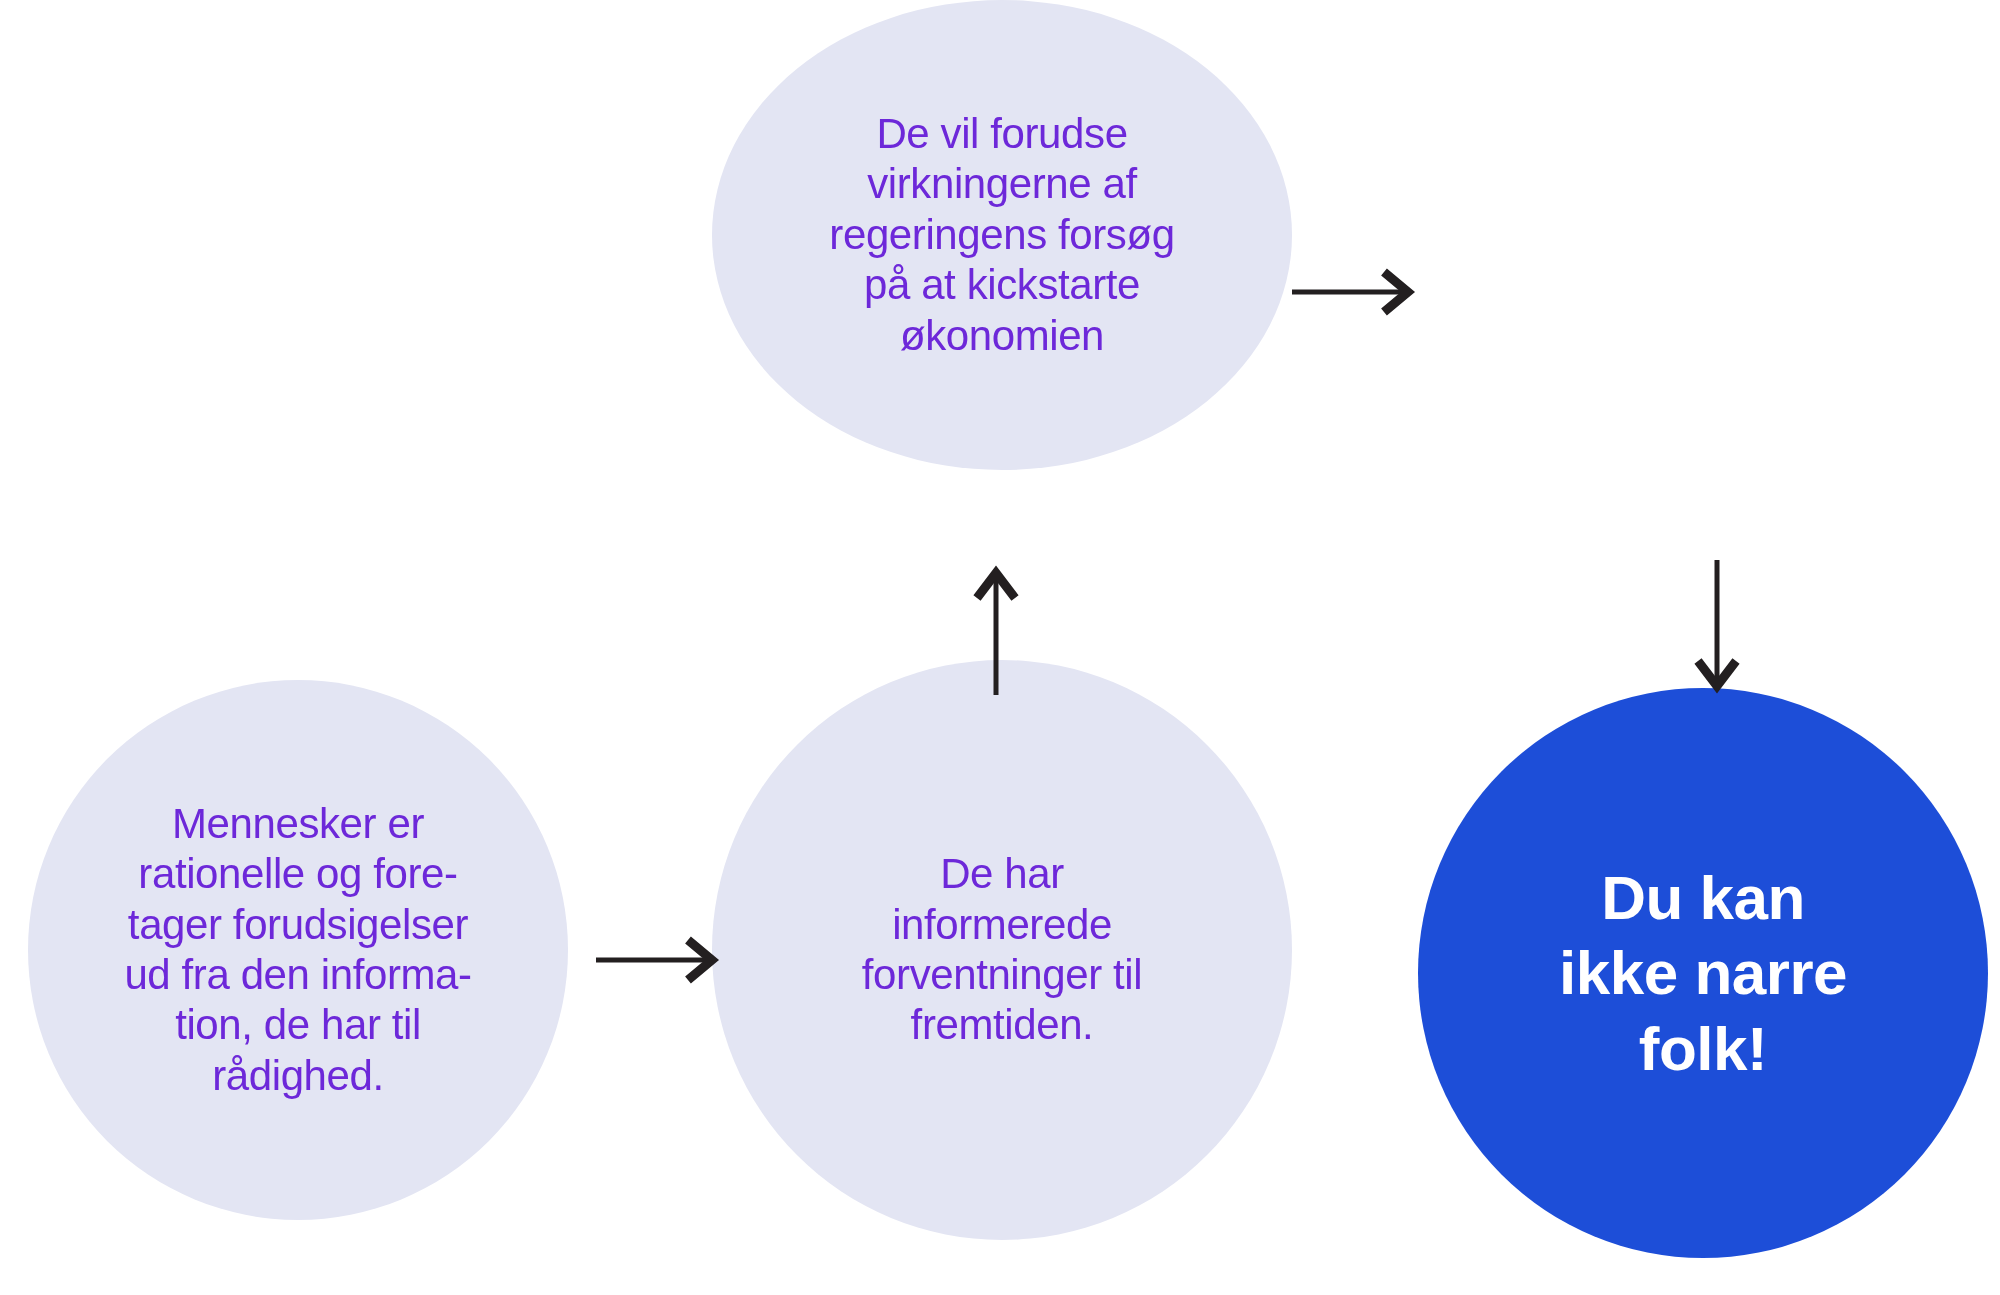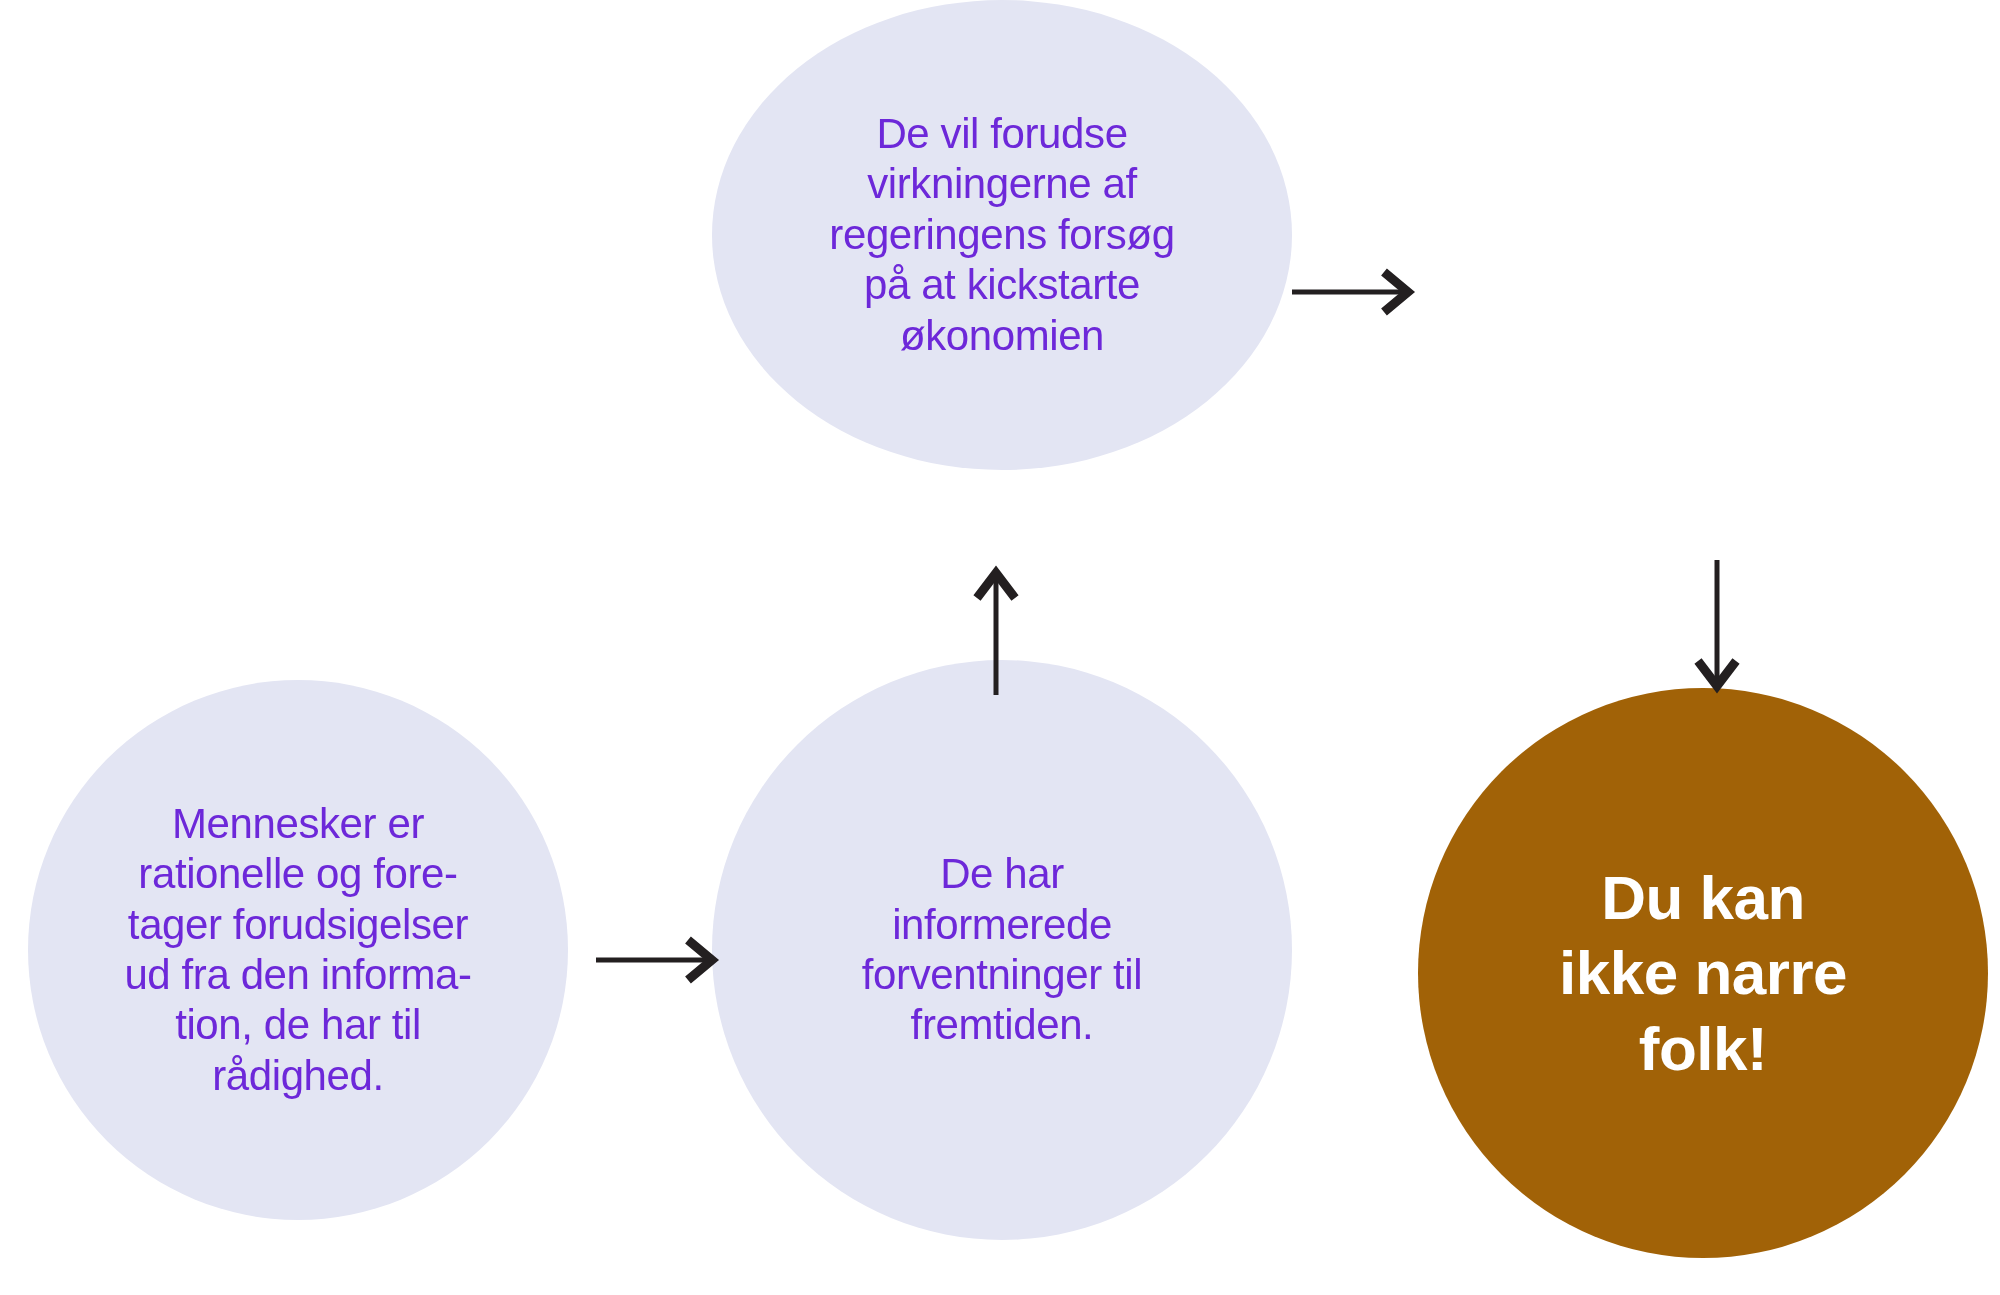--- a/index.html
+++ b/index.html
@@ -29,21 +29,21 @@
   .node-label {
     display: block;
     white-space: pre-line;
     line-height: 1.20;
     letter-spacing: -0.4px;
   }
   .node.light {
     background: #e3e5f3;
   }
   .node.accent {
-    background: #a16207;
+    background: #1d4ed8;
   }
   .node.light .node-label {
     color: #6d28d9;
     font-size: 42px;
     font-weight: 400;
   }
   .node.accent .node-label {
     color: #ffffff;
     font-size: 62px;
     font-weight: 700;

